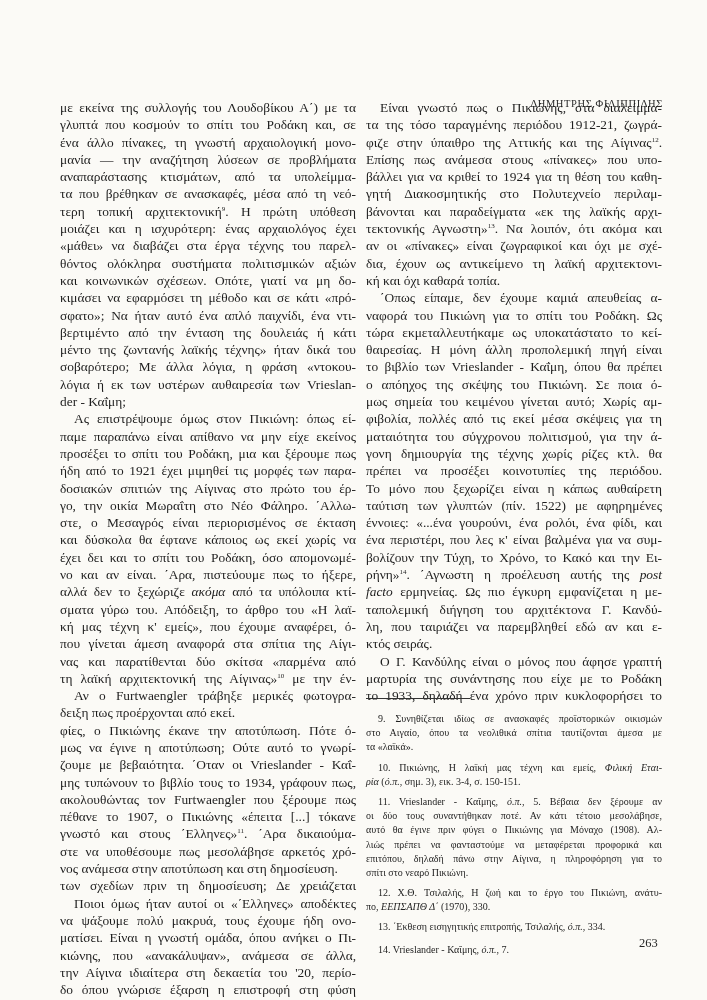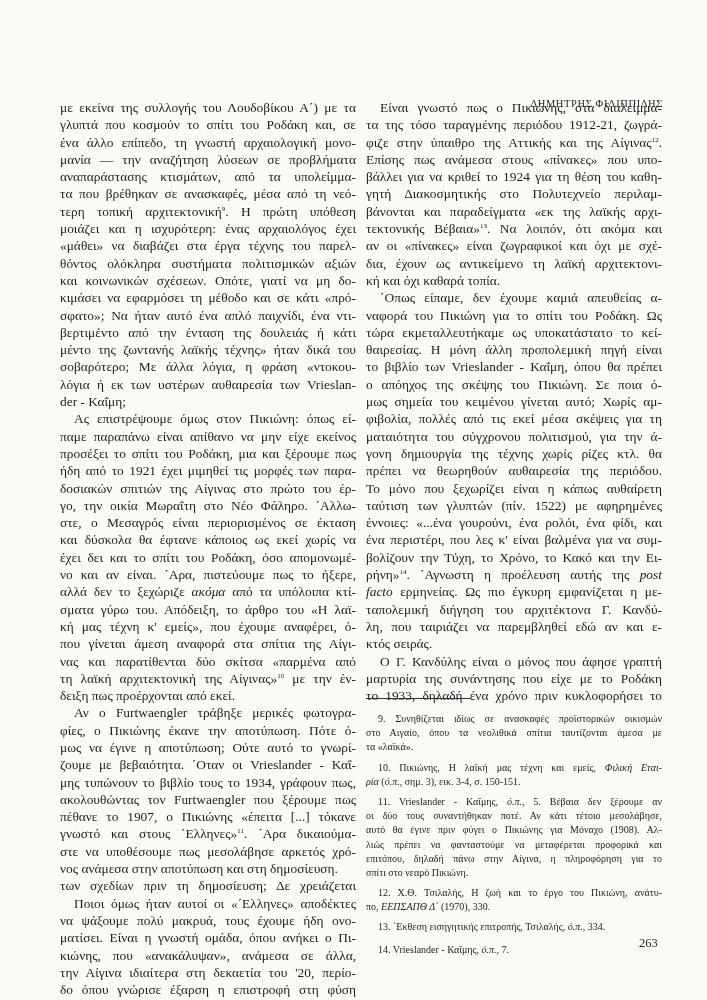--- a/index.html
+++ b/index.html
@@ -95,21 +95,21 @@
     }
   </style>
 </head>
 <body>
 
 <div class="running-head">ΔΗΜΗΤΡΗΣ ΦΙΛΙΠΠΙΔΗΣ</div>
 
 <div class="column col-left">
   <div class="line">με εκείνα της συλλογής του Λουδοβίκου Α΄) με τα</div>
   <div class="line">γλυπτά που κοσμούν το σπίτι του Ροδάκη και, σε</div>
-  <div class="line">ένα άλλο επίπεδο, τη γνωστή αρχαιολογική μονο-</div>
+  <div class="line">ένα άλλο πίνακες, τη γνωστή αρχαιολογική μονο-</div>
   <div class="line">μανία — την αναζήτηση λύσεων σε προβλήματα</div>
   <div class="line">αναπαράστασης κτισμάτων, από τα υπολείμμα-</div>
   <div class="line">τα που βρέθηκαν σε ανασκαφές, μέσα από τη νεό-</div>
   <div class="line"><span>τερη τοπική αρχιτεκτονική</span><sup>9</sup><span>. Η πρώτη υπόθεση</span></div>
   <div class="line">μοιάζει και η ισχυρότερη: ένας αρχαιολόγος έχει</div>
   <div class="line">«μάθει» να διαβάζει στα έργα τέχνης του παρελ-</div>
   <div class="line">θόντος ολόκληρα συστήματα πολιτισμικών αξιών</div>
   <div class="line">και κοινωνικών σχέσεων. Οπότε, γιατί να μη δο-</div>
   <div class="line">κιμάσει να εφαρμόσει τη μέθοδο και σε κάτι «πρό-</div>
   <div class="line">σφατο»; Να ήταν αυτό ένα απλό παιχνίδι, ένα ντι-</div>
@@ -127,22 +127,22 @@
   <div class="line">στε, ο Μεσαγρός είναι περιορισμένος σε έκταση</div>
   <div class="line">και δύσκολα θα έφτανε κάποιος ως εκεί χωρίς να</div>
   <div class="line">έχει δει και το σπίτι του Ροδάκη, όσο απομονωμέ-</div>
   <div class="line">νο και αν είναι. ΄Αρα, πιστεύουμε πως το ήξερε,</div>
   <div class="line"><span>αλλά δεν το ξεχώριζε</span> <em>ακόμα</em><span> από τα υπόλοιπα κτί-</span></div>
   <div class="line">σματα γύρω του. Απόδειξη, το άρθρο του «Η λαϊ-</div>
   <div class="line">κή μας τέχνη κ' εμείς», που έχουμε αναφέρει, ό-</div>
   <div class="line">που γίνεται άμεση αναφορά στα σπίτια της Αίγι-</div>
   <div class="line">νας και παρατίθενται δύο σκίτσα «παρμένα από</div>
   <div class="line"><span>τη λαϊκή αρχιτεκτονική της Αίγινας»</span><sup>10</sup><span> με την έν-</span></div>
+  <div class="line indent">Αν ο Furtwaengler τράβηξε μερικές φωτογρα-</div>
   <div class="line last">δειξη πως προέρχονται από εκεί.</div>
-  <div class="line indent">Αν ο Furtwaengler τράβηξε μερικές φωτογρα-</div>
   <div class="line">φίες, ο Πικιώνης έκανε την αποτύπωση. Πότε ό-</div>
   <div class="line">μως να έγινε η αποτύπωση; Ούτε αυτό το γνωρί-</div>
   <div class="line">ζουμε με βεβαιότητα. ΄Οταν οι Vrieslander - Καΐ-</div>
   <div class="line">μης τυπώνουν το βιβλίο τους το 1934, γράφουν πως,</div>
   <div class="line">ακολουθώντας τον Furtwaengler που ξέρουμε πως</div>
   <div class="line">πέθανε το 1907, ο Πικιώνης «έπειτα [...] τόκανε</div>
   <div class="line"><span>γνωστό και στους ΄Ελληνες»</span><sup>11</sup><span>. ΄Αρα δικαιούμα-</span></div>
   <div class="line">στε να υποθέσουμε πως μεσολάβησε αρκετός χρό-</div>
   <div class="line last">νος ανάμεσα στην αποτύπωση και στη δημοσίευση.</div>
   <div class="line">των σχεδίων πριν τη δημοσίευση; Δε χρειάζεται</div>
@@ -156,35 +156,35 @@
 </div>
 
 <div class="column col-right">
   <div class="line indent">Είναι γνωστό πως ο Πικιώνης, στα διαλείμμα-</div>
   <div class="line">τα της τόσο ταραγμένης περιόδου 1912-21, ζωγρά-</div>
   <div class="line"><span>φιζε στην ύπαιθρο της Αττικής και της Αίγινας</span><sup>12</sup><span>.</span></div>
   <div class="line">Επίσης πως ανάμεσα στους «πίνακες» που υπο-</div>
   <div class="line">βάλλει για να κριθεί το 1924 για τη θέση του καθη-</div>
   <div class="line">γητή Διακοσμητικής στο Πολυτεχνείο περιλαμ-</div>
   <div class="line">βάνονται και παραδείγματα «εκ της λαϊκής αρχι-</div>
-  <div class="line"><span>τεκτονικής Βέβαια»</span><sup>13</sup><span>. Να λοιπόν, ότι ακόμα και</span></div>
+  <div class="line"><span>τεκτονικής Αγνωστη»</span><sup>13</sup><span>. Να λοιπόν, ότι ακόμα και</span></div>
   <div class="line">αν οι «πίνακες» είναι ζωγραφικοί και όχι με σχέ-</div>
   <div class="line">δια, έχουν ως αντικείμενο τη λαϊκή αρχιτεκτονι-</div>
   <div class="line last">κή και όχι καθαρά τοπία.</div>
   <div class="line indent">΄Οπως είπαμε, δεν έχουμε καμιά απευθείας α-</div>
   <div class="line">ναφορά του Πικιώνη για το σπίτι του Ροδάκη. Ως</div>
   <div class="line">τώρα εκμεταλλευτήκαμε ως υποκατάστατο το κεί-</div>
   <div class="line">θαιρεσίας. Η μόνη άλλη προπολεμική πηγή είναι</div>
   <div class="line">το βιβλίο των Vrieslander - Καΐμη, όπου θα πρέπει</div>
   <div class="line">ο απόηχος της σκέψης του Πικιώνη. Σε ποια ό-</div>
   <div class="line">μως σημεία του κειμένου γίνεται αυτό; Χωρίς αμ-</div>
   <div class="line">φιβολία, πολλές από τις εκεί μέσα σκέψεις για τη</div>
   <div class="line">ματαιότητα του σύγχρονου πολιτισμού, για την ά-</div>
   <div class="line">γονη δημιουργία της τέχνης χωρίς ρίζες κτλ. θα</div>
-  <div class="line">πρέπει να θεωρηθούν αυθαιρεσία της περιόδου.</div>
+  <div class="line">πρέπει να προσέξει κοινοτυπίες της περιόδου.</div>
   <div class="line">Το μόνο που ξεχωρίζει είναι η κάπως αυθαίρετη</div>
   <div class="line">ταύτιση των γλυπτών (πίν. 1522) με αφηρημένες</div>
   <div class="line">έννοιες: «...ένα γουρούνι, ένα ρολόι, ένα φίδι, και</div>
   <div class="line">ένα περιστέρι, που λες κ' είναι βαλμένα για να συμ-</div>
   <div class="line">βολίζουν την Τύχη, το Χρόνο, το Κακό και την Ει-</div>
   <div class="line"><span>ρήνη»</span><sup>14</sup><span>. ΄Αγνωστη η προέλευση αυτής της </span><em>post</em></div>
   <div class="line"><em>facto</em><span> ερμηνείας. Ως πιο έγκυρη εμφανίζεται η με-</span></div>
   <div class="line">ταπολεμική διήγηση του αρχιτέκτονα Γ. Κανδύ-</div>
   <div class="line">λη, που ταιριάζει να παρεμβληθεί εδώ αν και ε-</div>
   <div class="line last">κτός σειράς.</div>

